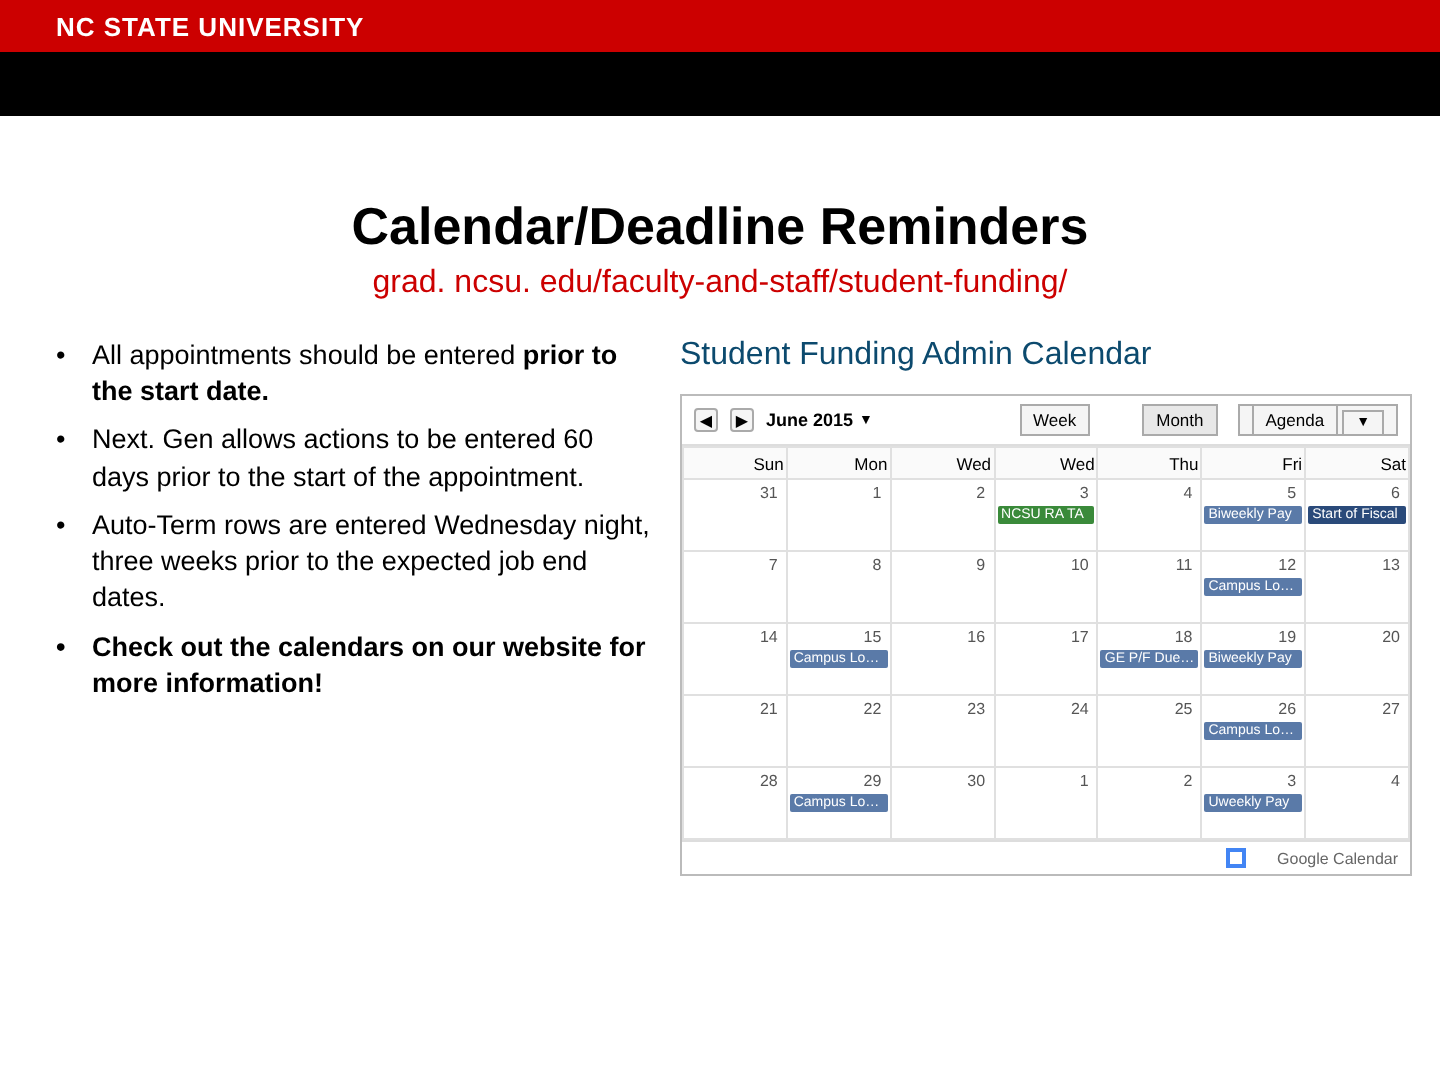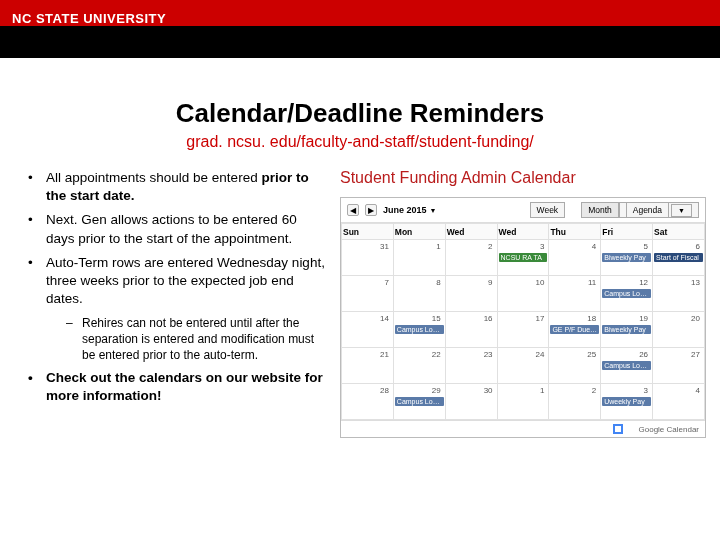--- a/index.html
+++ b/index.html
@@ -1,47 +1,47 @@
 <!DOCTYPE html>
 <html><head>
 <meta charset="utf-8">
 <style>
   * { box-sizing: border-box; margin: 0; padding: 0; }
   body { width: 720px; height: 540px; background: #fff; font-family: Arial, Helvetica, sans-serif; overflow: hidden; }
   .header { background: #000; height: 58px; width: 100%; }
-  .brand-bar { background: #c00; height: 26px; display: flex; align-items: flex-end; padding-left: 12px; }
+  .brand-bar { background: #c00; height: 26px; display: flex; align-items: center; padding-left: 28px; }
   .brand-bar span { color: #fff; font-weight: bold; font-size: 13px; letter-spacing: 0.5px; }
   .title-block { text-align: center; padding-top: 40px; }
   .title-block h1 { font-size: 26px; font-weight: bold; }
   .subtitle { text-align: center; color: #c00; font-size: 16px; margin-top: 4px; }
   .content { display: flex; padding: 18px 14px 0 28px; gap: 12px; }
   .left { width: 300px; font-size: 13.5px; line-height: 1.35; }
   .left ul { list-style: none; }
   .left > ul > li { position: relative; padding-left: 18px; margin-bottom: 6px; }
   .left > ul > li::before { content: "•"; position: absolute; left: 0; top: 0; }
   .sub { list-style: none; padding-left: 20px; margin-top: 6px; font-size: 12px; }
   .sub li { position: relative; padding-left: 16px; }
   .sub li::before { content: "–"; position: absolute; left: 0; top: 0; }
   .b { font-weight: bold; }
   .right { flex: 1; }
-  .cal-title { color: #b91c1c; font-size: 16px; margin-bottom: 10px; font-weight: normal; }
+  .cal-title { color: #0c4a6e; font-size: 16px; margin-bottom: 10px; font-weight: normal; }
   .cal-box { border: 1px solid #bbb; font-size: 9px; background: #fff; }
   .cal-top { display: flex; align-items: center; justify-content: space-between; padding: 4px 6px; border-bottom: 1px solid #ddd; }
   .cal-top-left { display: flex; align-items: center; gap: 6px; }
   .cal-top-left .nav-btn { width: 12px; height: 12px; border: 1px solid #aaa; border-radius: 2px; display: inline-flex; align-items: center; justify-content: center; font-size: 8px; background: #f5f5f5; }
   .cal-month { font-weight: bold; display: inline-flex; align-items: center; gap: 3px; }
   .cal-month .dd { font-size: 7px; }
-  .cal-views { display: flex; gap: 0; padding-left: 24px; }
+  .cal-views { display: flex; gap: 10px; padding-left: 24px; }
   .cal-views span { border: 1px solid #aaa; padding: 2px 6px; font-size: 8.5px; background: #f5f5f5; }
   .cal-views span.active { background: #e8e8e8; margin-left: 16px; }
   .cal-views .dd { font-size: 7px; margin-left: 2px; }
   .cal-grid { display: table; width: 100%; border-collapse: collapse; table-layout: fixed; }
   .cal-row { display: table-row; }
   .cal-cell { display: table-cell; border: 1px solid #e0e0e0; height: 36px; vertical-align: top; position: relative; padding: 1px; }
-  .cal-head .cal-cell { height: 16px; text-align: left; font-size: 8.5px; background: #fafafa; vertical-align: middle; font-weight: bold; }
+  .cal-head .cal-cell { height: 16px; text-align: right; font-size: 8.5px; background: #fafafa; vertical-align: middle; }
   .daynum { text-align: right; font-size: 8px; padding: 1px 3px; color: #555; }
   .ev { font-size: 7px; padding: 1px 2px; border-radius: 1px; margin-top: 1px; white-space: nowrap; overflow: hidden; text-overflow: ellipsis; }
   .ev-green { background: #3a8a3a; color: #fff; }
   .ev-blue { background: #5a7aa8; color: #fff; }
   .ev-dblue { background: #2a4a7a; color: #fff; }
   .cal-footer { text-align: right; padding: 3px 6px; font-size: 8px; color: #666; border-top: 1px solid #ddd; display: flex; justify-content: flex-end; align-items: center; gap: 16px; }
   .gcal-icon { width: 10px; height: 10px; display: inline-block; position: relative; }
   .gcal-icon svg { width: 10px; height: 10px; }
 </style>
 </head>
@@ -60,23 +60,20 @@
 
 <div class="content">
   <div class="left">
     <ul>
       <li>
         <span>All appointments should be entered </span><span class="b">prior to the start date.</span>
       </li>
       <li>Next. Gen allows actions to be entered 60 days prior to the start of the appointment.</li>
       <li>
         <span>Auto-Term rows are entered Wednesday night, three weeks prior to the expected job end dates.</span>
-        <ul class="sub">
-          <li>Rehires can not be entered until after the separation is entered and modification must be entered prior to the auto-term.</li>
-        </ul>
       </li>
       <li class="b">Check out the calendars on our website for more information!</li>
     </ul>
   </div>
 
   <div class="right">
     <div class="cal-title">Student Funding Admin Calendar</div>
     <div class="cal-box">
       <div class="cal-top">
         <div class="cal-top-left">

